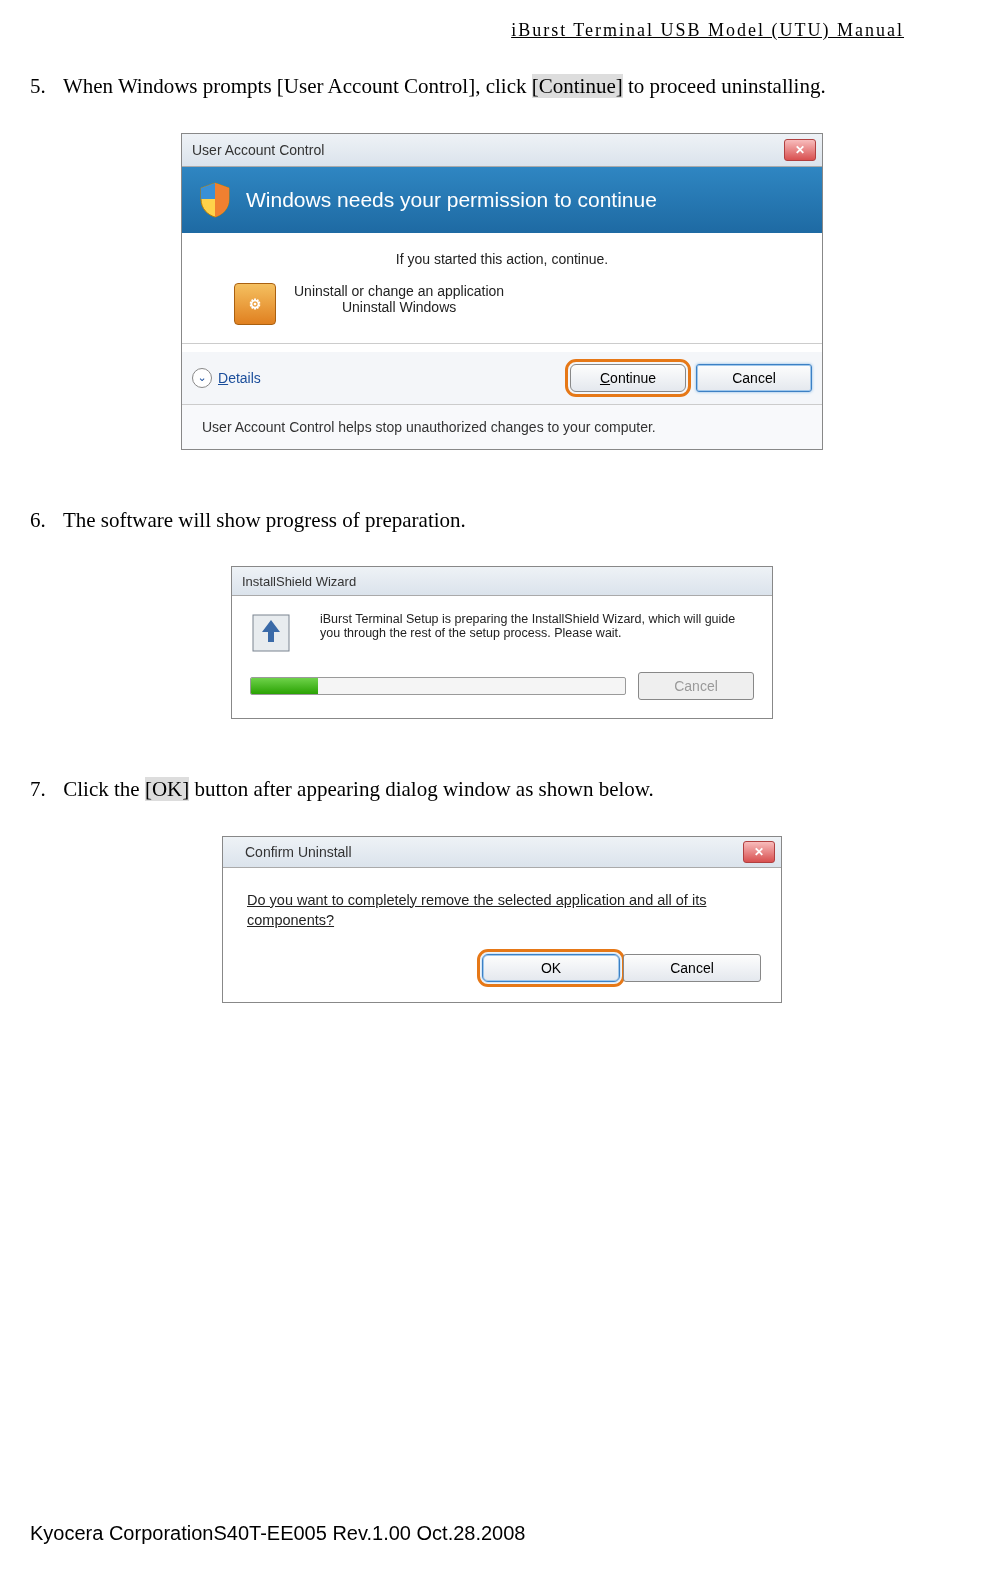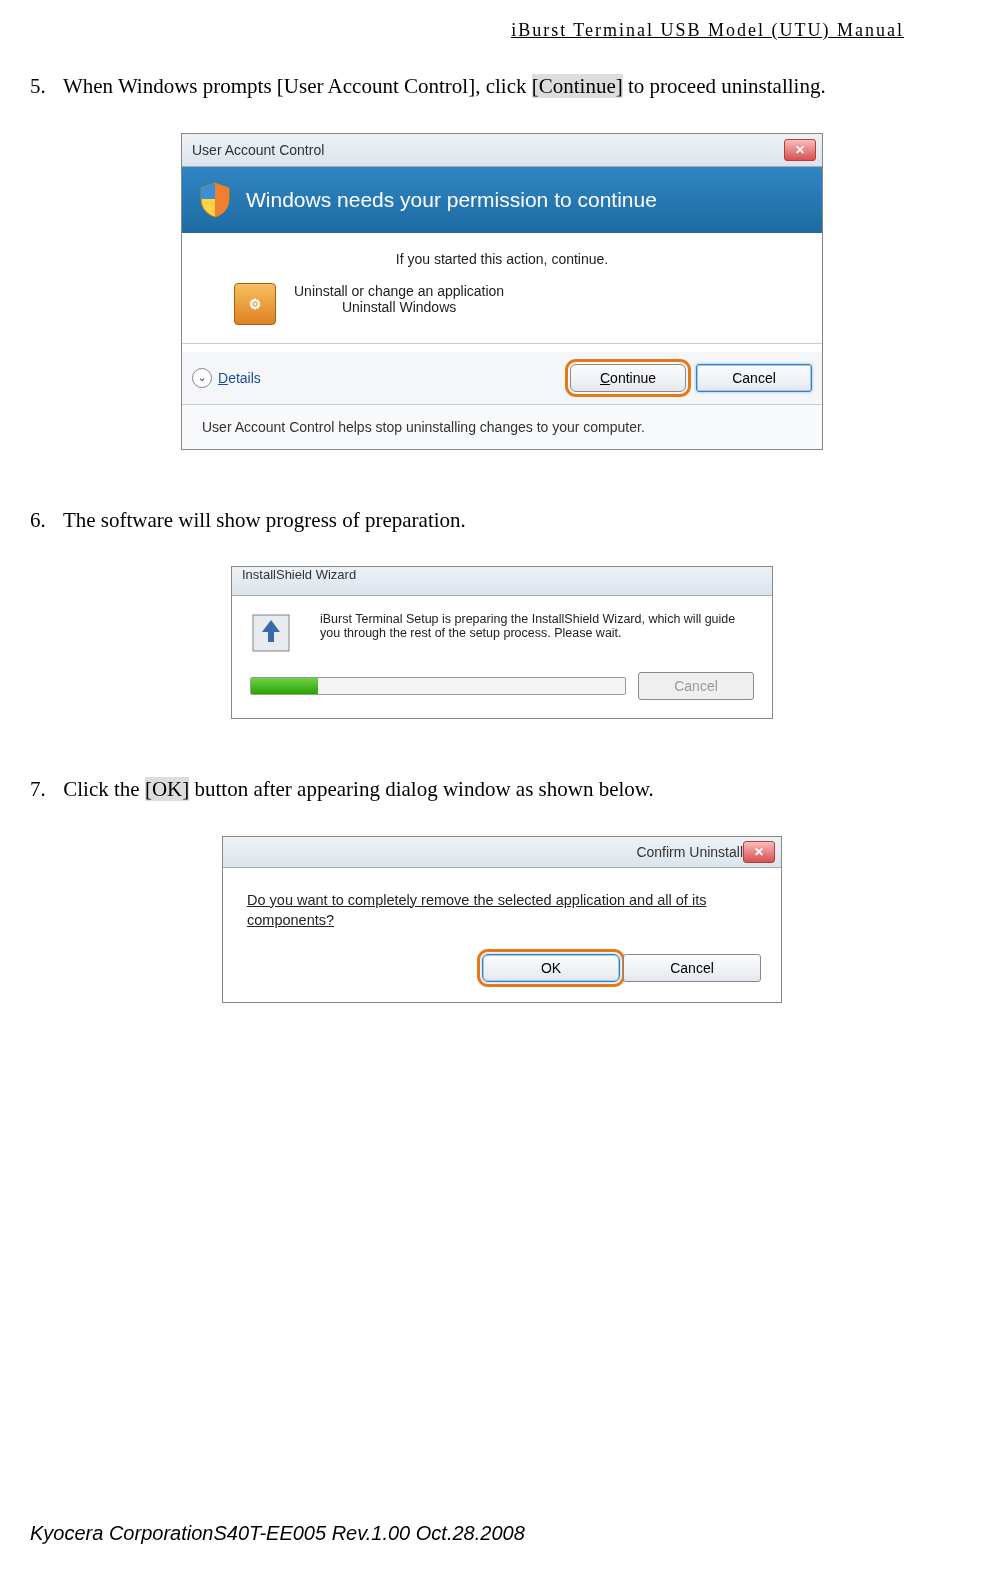--- a/index.html
+++ b/index.html
@@ -94,45 +94,45 @@
   .vbtn.blue { border:1px solid #3c80c4; box-shadow:0 0 0 1px #9fc7eb inset, 0 0 3px #7fb5e6; }
   .hlbox-orange { outline:3px solid #e67817; outline-offset:2px;border-radius:6px; }
   .uac .foot {
     border-top:1px solid #ccc; padding:14px 20px; font-size:14px; color:#333; background:#f8f9fb;
   }
   
   .ish { width: 540px; }
   .ish .titlebar {
     height:28px; background: linear-gradient(#eef2f6,#dbe3ec);
     border-bottom:1px solid #aaa; padding:0 10px; font-size:13px; color:#333;
-    display:flex; align-items:flex-start;
+    display:flex; align-items:center;
   }
   .ish .body { padding:16px 18px 18px 18px; display:flex; gap:28px; font-family:Tahoma,sans-serif; font-size:12.5px; color:#222; }
   .ish .cdicon {
     width:42px; height:42px; flex:0 0 42px;
     display:flex; align-items:center; justify-content:center;
   }
   .ish .cdicon svg { width:100%; height:100%; }
   .ish .prow { padding:0 18px 18px 18px; display:flex; align-items:center; gap:12px; }
   .pbar { flex:1; height:16px; border:1px solid #9a9a9a; background:#f5f5f5; position:relative; border-radius:2px; overflow:hidden; }
   .pbar .fill { position:absolute; left:0; top:0; bottom:0; width:18%; background: linear-gradient(#6ed24a,#2aa203); }
   .vbtn.disabled { color:#9a9a9a; background:#efefef; }
   
   .conf { width: 558px; }
   .conf .titlebar {
     height:30px; background: linear-gradient(#eef2f6,#dbe3ec);
-    display:flex; align-items:center; justify-content:flex-end;
-    padding:0 6px 0 13px; font-size:14px; color:#333; border-bottom:1px solid #aaa;
+    display:flex; align-items:center; justify-content:space-between;
+    padding:0 6px 0 22px; font-size:14px; color:#333; border-bottom:1px solid #aaa;
   }
   .conf .body { padding:22px 24px 10px 24px; font-size:14.5px; color:#222; font-family:"Segoe UI",Tahoma,sans-serif; line-height:1.4;text-decoration:underline; }
   .conf .btnrow { display:flex; justify-content:flex-end; gap:3px; padding:14px 20px 20px 20px; }
   .footer {
     position:absolute; left:30px; right:72px; bottom:26px;
     font-family: Arial, sans-serif; font-size:20px;
-    display:flex; align-items:flex-end;font-style:italic;
+    display:flex; align-items:flex-end;
   }
   .footer .fl { flex:0 0 auto; }
   .footer .fc { flex:1; text-align:center; }
   .footer .fr { flex:0 0 auto; text-align:right; }
   u.ul { text-decoration: underline; }
 </style>
 </head>
 <body>
 
 <div class="page">
@@ -175,21 +175,21 @@
       </div>
       <div class="btnrow">
         <div class="details">
           <span class="chev">⌄</span>
           <span><u class="ul">D</u><span>etails</span></span>
         </div>
         <div class="spacer"></div>
         <div class="vbtn hlbox-orange"><u class="ul">C</u>ontinue</div>
         <div class="vbtn blue">Cancel</div>
       </div>
-      <div class="foot">User Account Control helps stop uninstalling changes to your computer.</div>
+      <div class="foot">User Account Control helps stop unauthorized changes to your computer.</div>
     </div>
   </div>
 
   <div class="step">
     <span class="num">6.</span>
     <span>The software will show progress of preparation.</span>
   </div>
 
   <div class="dialog-wrap">
     <div class="win ish">

